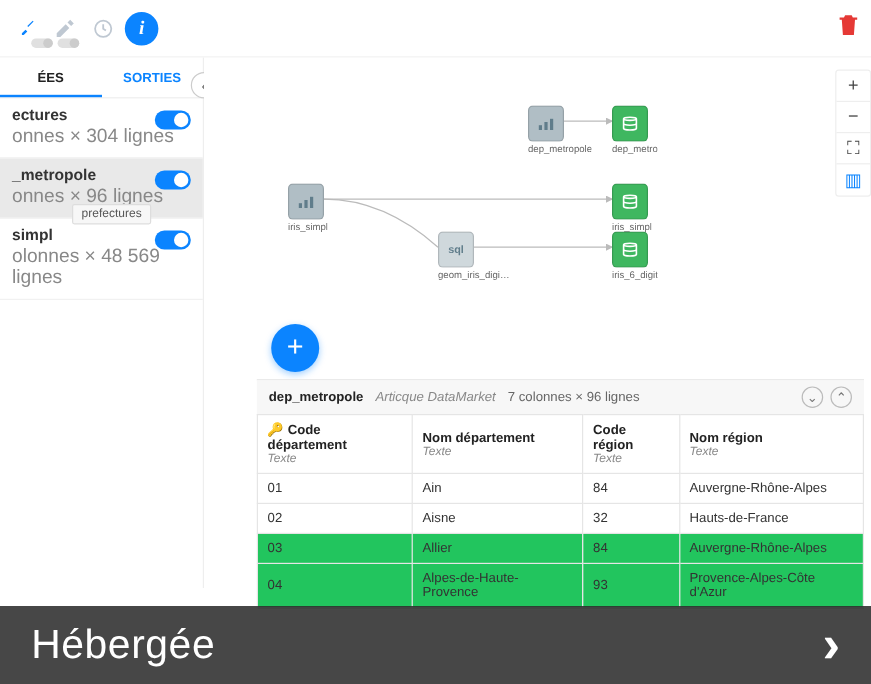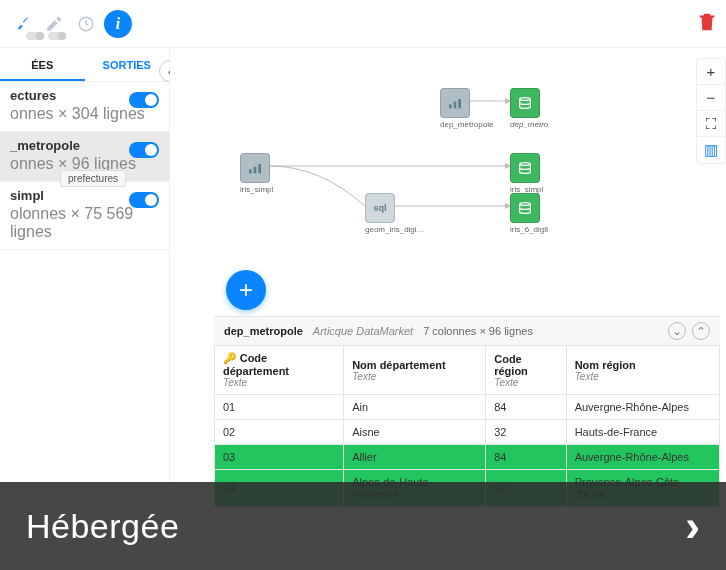--- a/index.html
+++ b/index.html
@@ -55,21 +55,21 @@
 .b-expand{margin-left:auto; display:flex; gap:6px;}
 .circ-btn{width:18px;height:18px;border:1px solid #bbb;border-radius:50%;display:flex;align-items:center;justify-content:center;font-size:11px;color:#777;cursor:pointer;}
 
 table{width:100%; border-collapse:collapse; font-size:11px;}
 th{background:#fff; text-align:left; padding:6px 8px; border:1px solid #e5e5e5; font-weight:700; color:#222;}
 th .sub{display:block;font-weight:400;font-style:italic;color:#888;font-size:10px;}
 th .key{color:#f5b400; margin-right:3px;}
 td{padding:6px 8px; border:1px solid #e5e5e5; color:#333;}
 tr.dark td{background:#22c55e;}
 
-.overlay{position:absolute; left:0; right:0; bottom:0; height:88px; background:rgba(45,45,45,.88); display:flex; align-items:center; padding:5px 26px; color:#fff;gap:44px;}
+.overlay{position:absolute; left:0; right:0; bottom:0; height:65px; background:rgba(45,45,45,.88); display:flex; align-items:center; padding:5px 26px; color:#fff;gap:44px;}
 .overlay-title{font-size:34px; font-weight:300; letter-spacing:.5px;}
 .overlay-arrow{margin-left:auto; font-size:44px; font-weight:700; cursor:pointer;}
 </style>
 </head>
 <body>
 
 <div class="topbar">
   <div class="tool">
       <svg width="18" height="18" viewBox="0 0 24 24">
         <path d="M7 17l4-4 2 2-4 4H7v-2z M14 10l-1-1 6-6 1 1-6 6z" fill="#0b84ff"></path>
@@ -110,21 +110,21 @@
           <div class="toggle"></div>
         </div>
         <div class="ds selected">
           <div class="ds-name">_metropole</div>
           <div class="ds-meta">onnes × 96 lignes</div>
           <div class="toggle"></div>
           <div class="tooltip">prefectures</div>
         </div>
         <div class="ds">
           <div class="ds-name">simpl</div>
-          <div class="ds-meta">olonnes × 75 569 lignes</div>
+          <div class="ds-meta">olonnes × 48 569 lignes</div>
           <div class="toggle"></div>
         </div>
       </div>
   </div>
 
   <div class="canvas">
     <div class="zoom-ctrl">
       <div>+</div>
       <div>−</div>
       <div>⛶</div>
@@ -161,21 +161,21 @@
             </svg>
           </div>
           <div class="node-lbl">iris_simpl</div>
         </div>
         <div class="node sql" style="left: 195px; top: 145px;">
           <div class="node-box">
             <span style="font-size:9px;font-weight:700;color:#607d8b;">sql</span>
           </div>
           <div class="node-lbl">geom_iris_digit_6</div>
         </div>
-        <div class="node out" style="left: 340px; top: 40px; font-style: italic;">
+        <div class="node out" style="left: 340px; top: 40px;">
           <div class="node-box">
             <svg width="16" height="16" viewBox="0 0 24 24">
               <path d="M4 6c0-1 3-2 8-2s8 1 8 2-3 2-8 2-8-1-8-2zm0 0v12c0 1 3 2 8 2s8-1 8-2V6M4 12c0 1 3 2 8 2s8-1 8-2" fill="none" stroke="#fff" stroke-width="2"></path>
             </svg>
           </div>
           <div class="node-lbl">dep_metro</div>
         </div>
         <div class="node out" style="left: 340px; top: 105px;">
           <div class="node-box">
             <svg width="16" height="16" viewBox="0 0 24 24">

